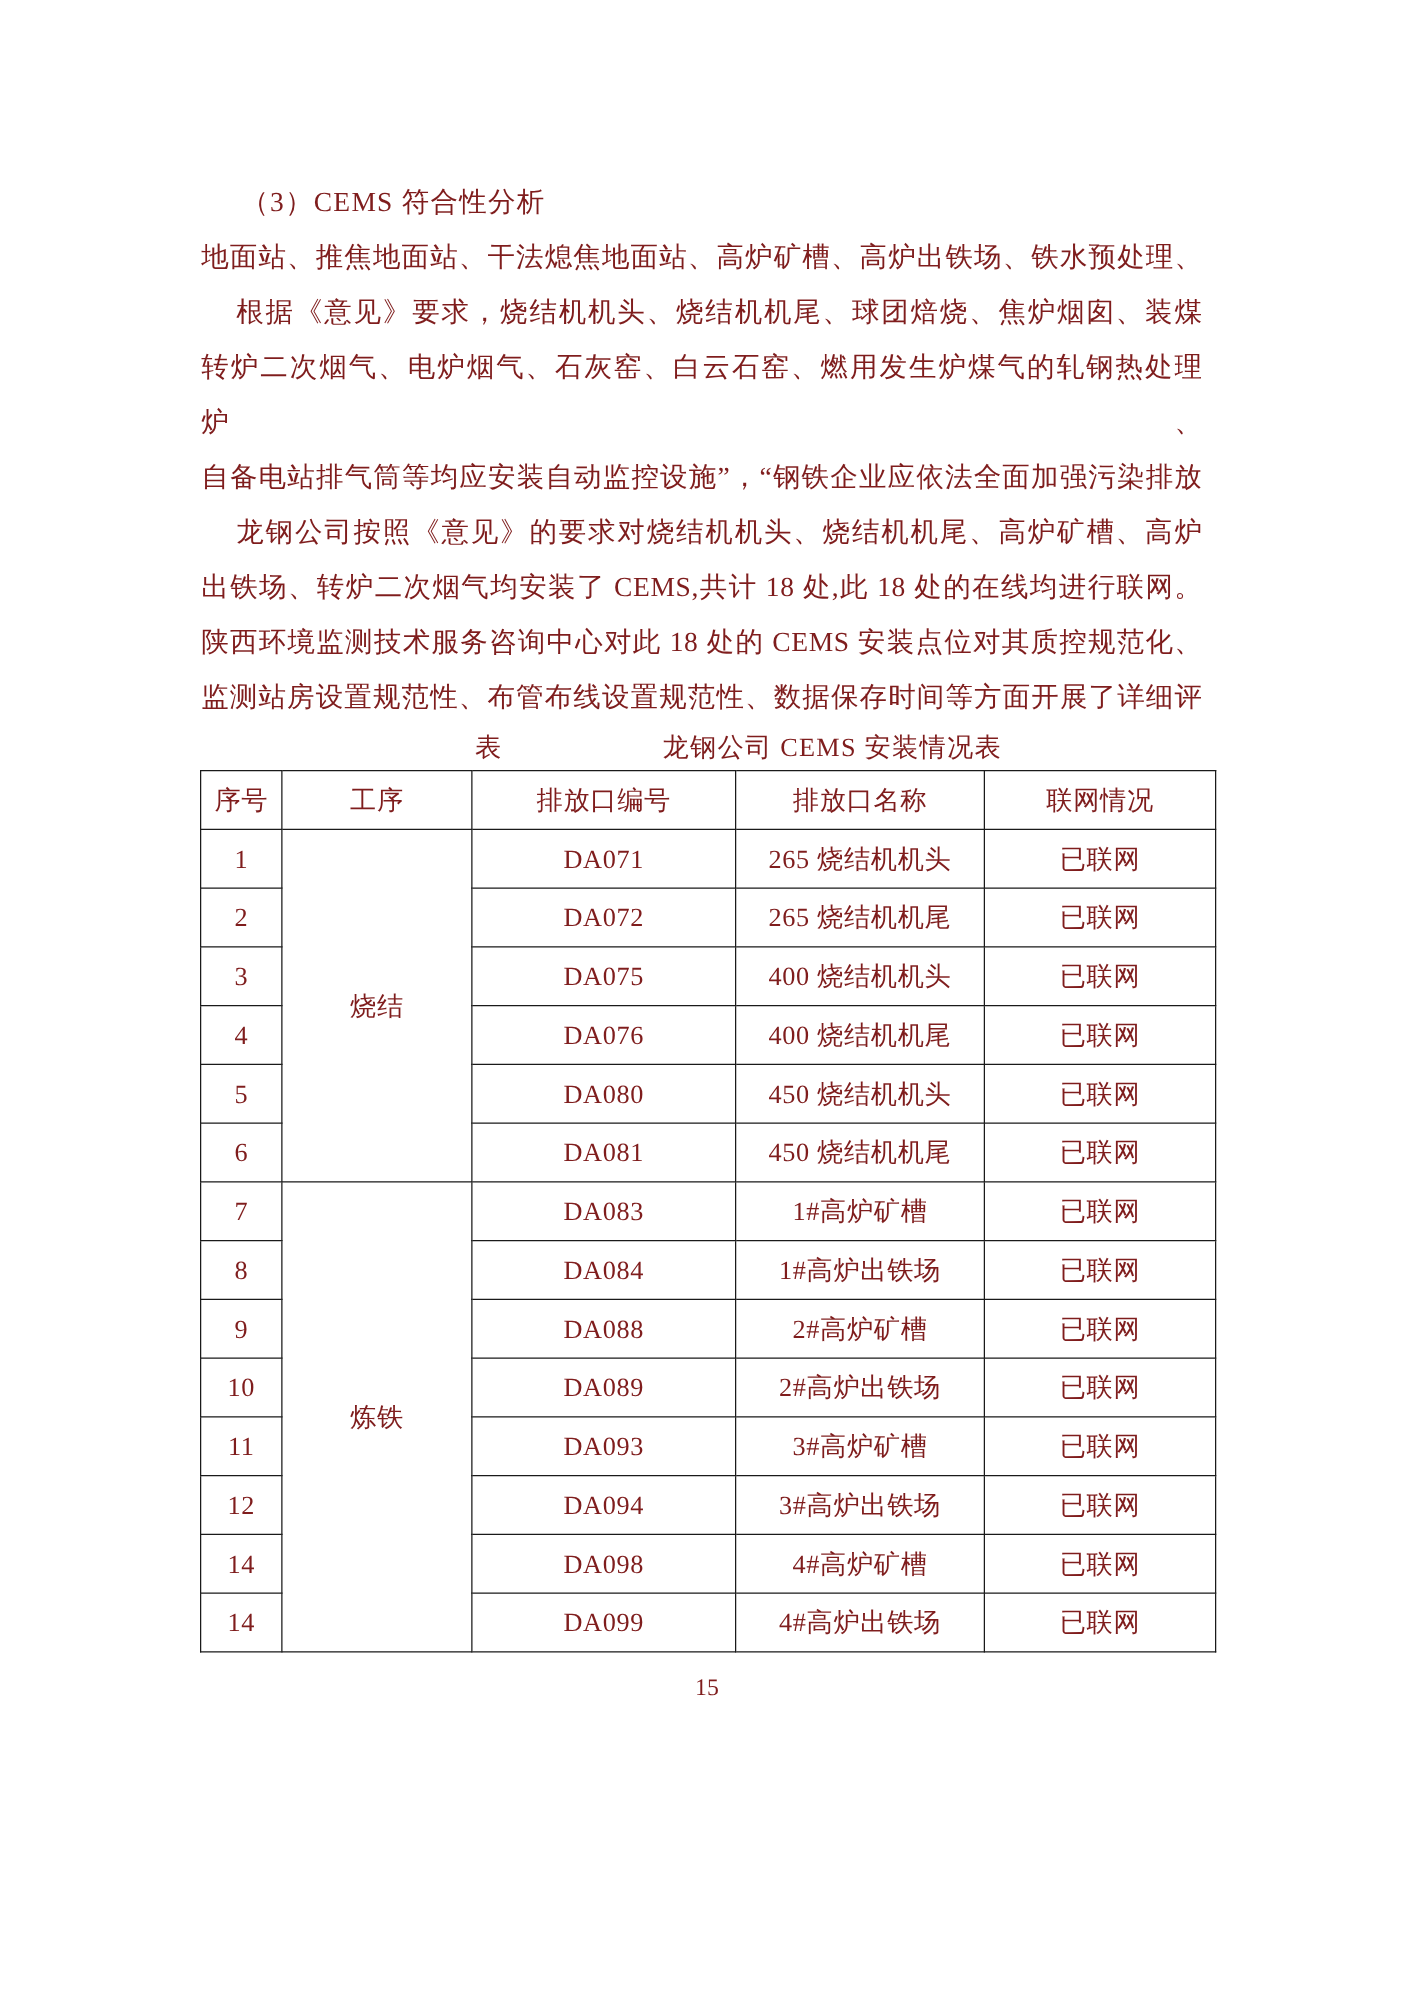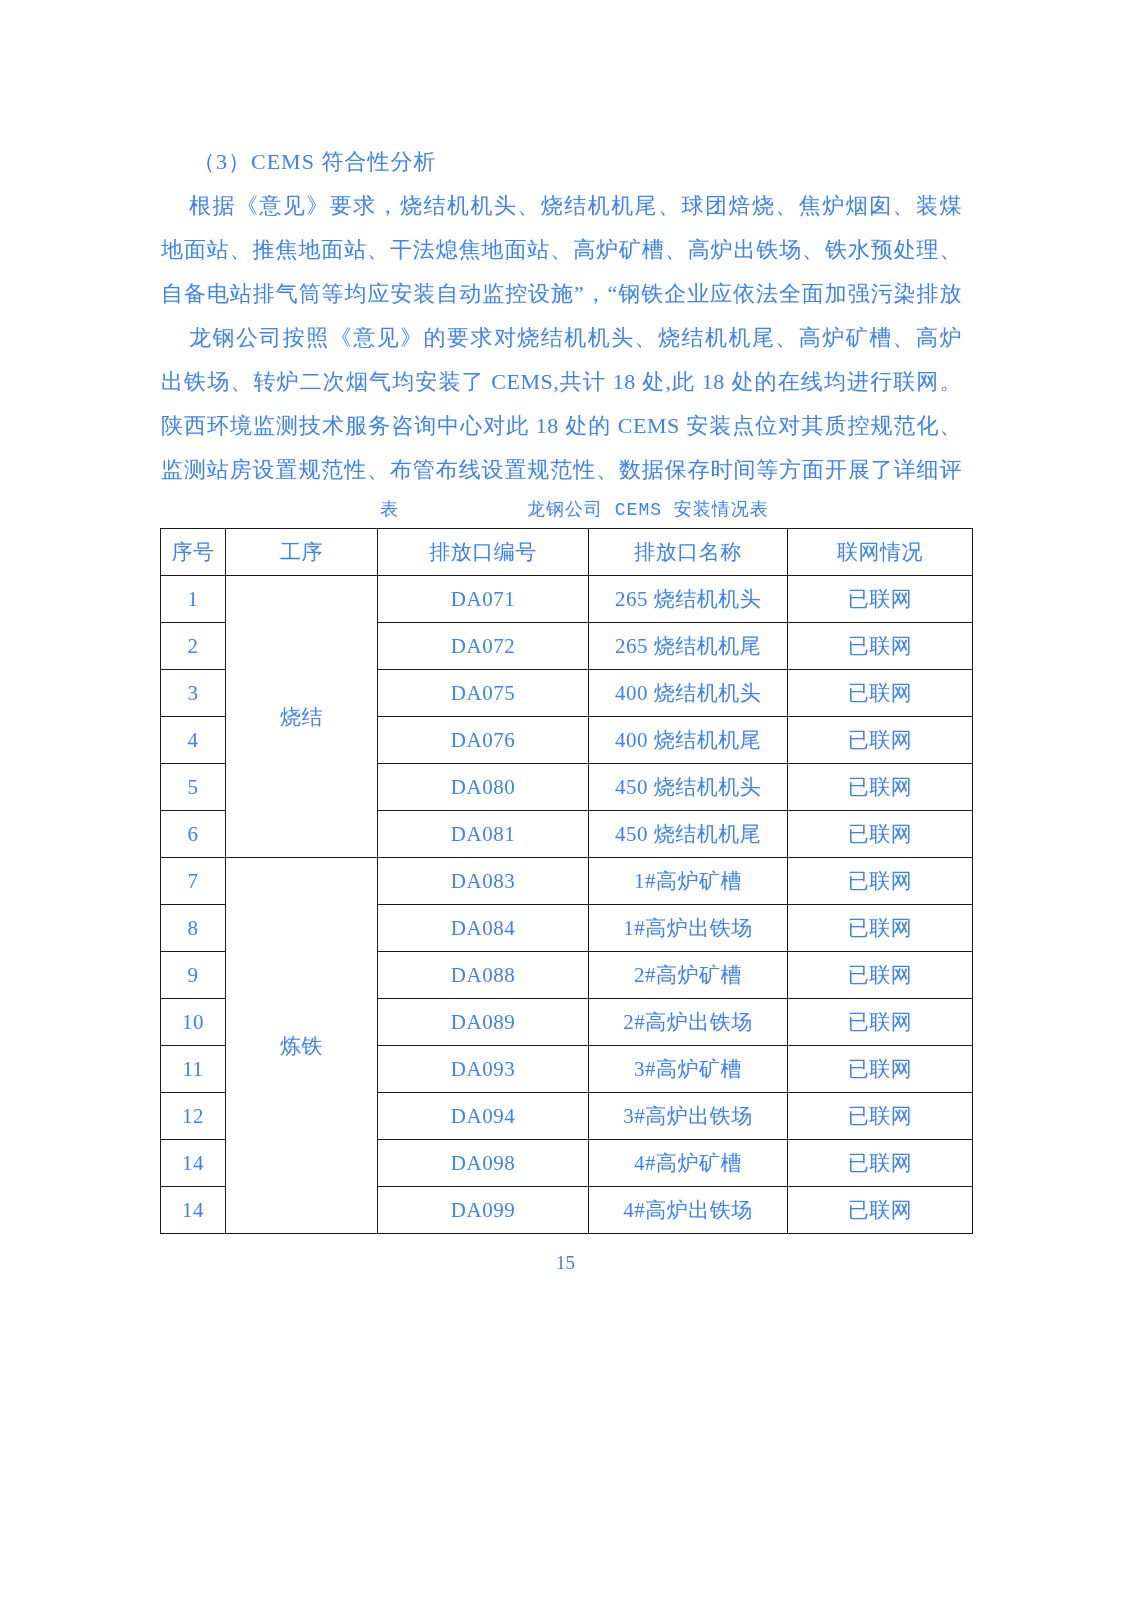--- a/index.html
+++ b/index.html
@@ -1,21 +1,21 @@
 <!DOCTYPE html>
 <html><head>
 <meta charset="utf-8">
 <style>
   html, body { margin: 0; padding: 0; background: #ffffff; }
   .page {
     position: relative;
     width: 1131px;
     height: 1600px;
     background: #ffffff;
-    color: #3b82f6;
+    color: #7f1d1d;
     font-family: "Liberation Serif", "DejaVu Serif", serif;
     overflow: hidden;
   }
   .heading {
     margin: 140px 0 0 193px;
     font-size: 22px;
     line-height: 44px;
     letter-spacing: 1px;
   }
   .paras {
@@ -27,24 +27,23 @@
     font-size: 22px;
     line-height: 44px;
     text-align: justify;
     text-align-last: justify;
     letter-spacing: 0.5px;
   }
   .line.first { text-indent: 28px; }
   .line.last  { text-align-last: left; }
   .caption {
     margin-left: 161px;
-    font-size: 18px;
+    font-size: 21px;
     line-height: 36px;
     white-space: nowrap;
-    font-family: Liberation Mono, monospace;
   }
   .cap-prefix { margin-left: 219px; }
   .cap-title  { margin-left: 129px; letter-spacing: 1px; }
   table.cems {
     margin-left: 160px;
     border-collapse: collapse;
     table-layout: fixed;
     width: 812px;
   }
   table.cems th, table.cems td {
@@ -72,22 +71,23 @@
 </style>
 </head>
 <body>
 
 <div class="page">
 
   <div class="heading">（3）CEMS 符合性分析</div>
 
   <div class="paras">
       <div class="para">
+        <div class="line">地面站、推焦地面站、干法熄焦地面站、高炉矿槽、高炉出铁场、铁水预处理、</div>
         <div class="line first">根据《意见》要求，烧结机机头、烧结机机尾、球团焙烧、焦炉烟囱、装煤</div>
-        <div class="line">地面站、推焦地面站、干法熄焦地面站、高炉矿槽、高炉出铁场、铁水预处理、</div>
+        <div class="line">转炉二次烟气、电炉烟气、石灰窑、白云石窑、燃用发生炉煤气的轧钢热处理炉、</div>
         <div class="line">自备电站排气筒等均应安装自动监控设施”，“钢铁企业应依法全面加强污染排放</div>
       </div>
       <div class="para">
         <div class="line first">龙钢公司按照《意见》的要求对烧结机机头、烧结机机尾、高炉矿槽、高炉</div>
         <div class="line">出铁场、转炉二次烟气均安装了 CEMS,共计 18 处,此 18 处的在线均进行联网。</div>
         <div class="line">陕西环境监测技术服务咨询中心对此 18 处的 CEMS 安装点位对其质控规范化、</div>
         <div class="line">监测站房设置规范性、布管布线设置规范性、数据保存时间等方面开展了详细评</div>
       </div>
     </div>
 

